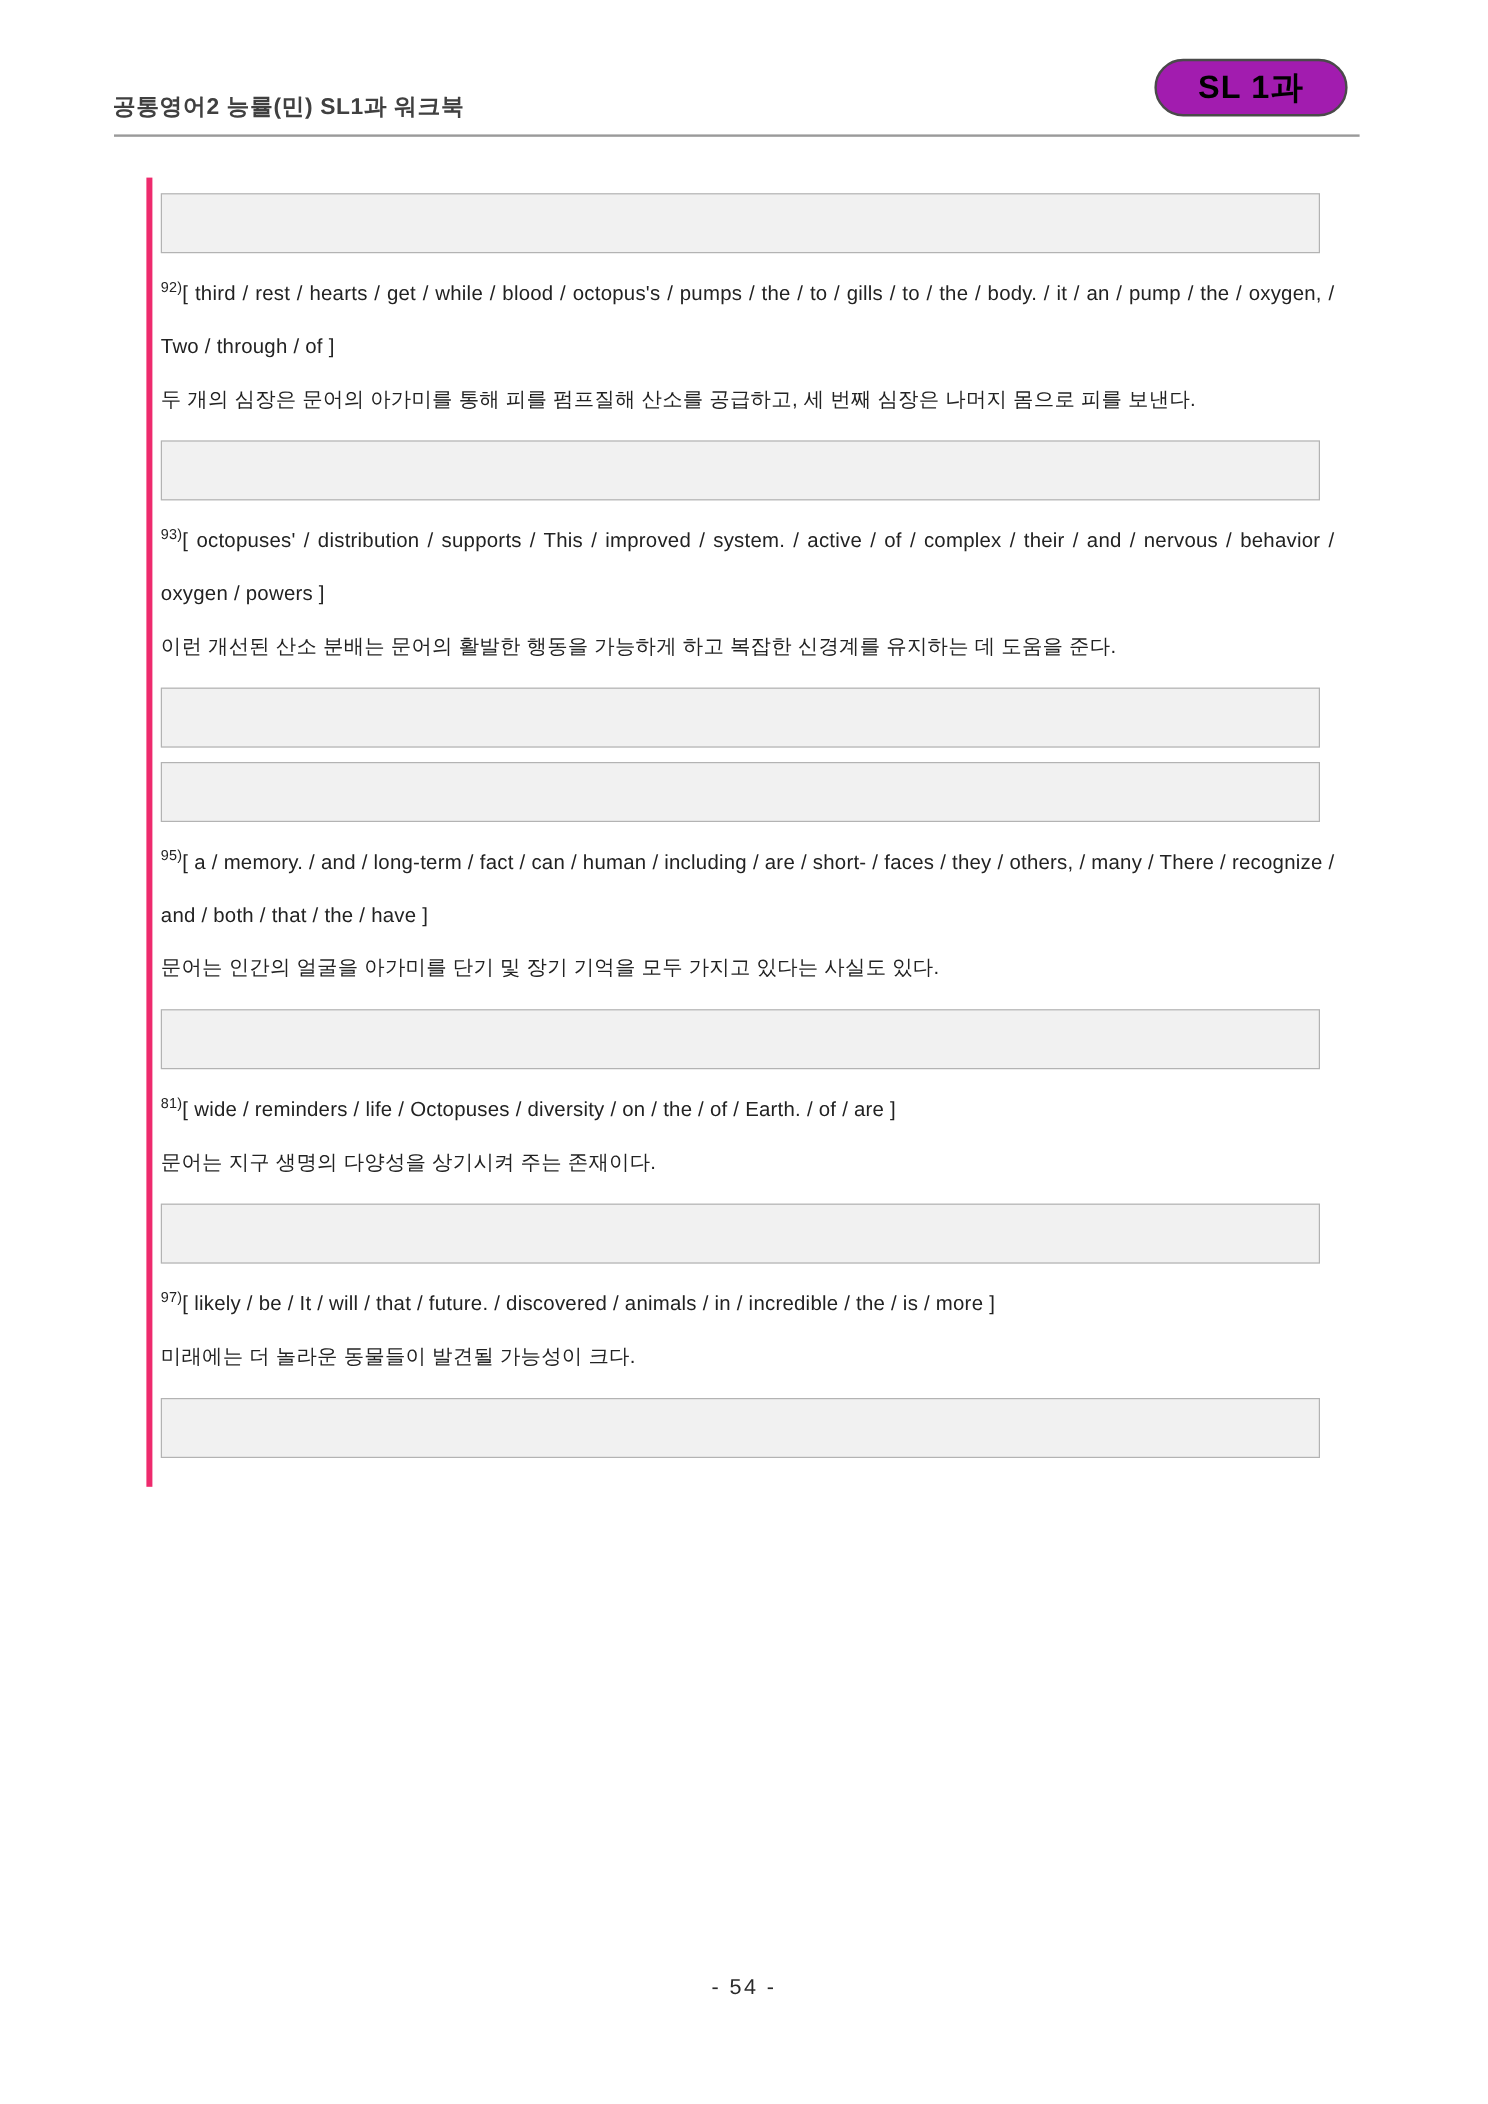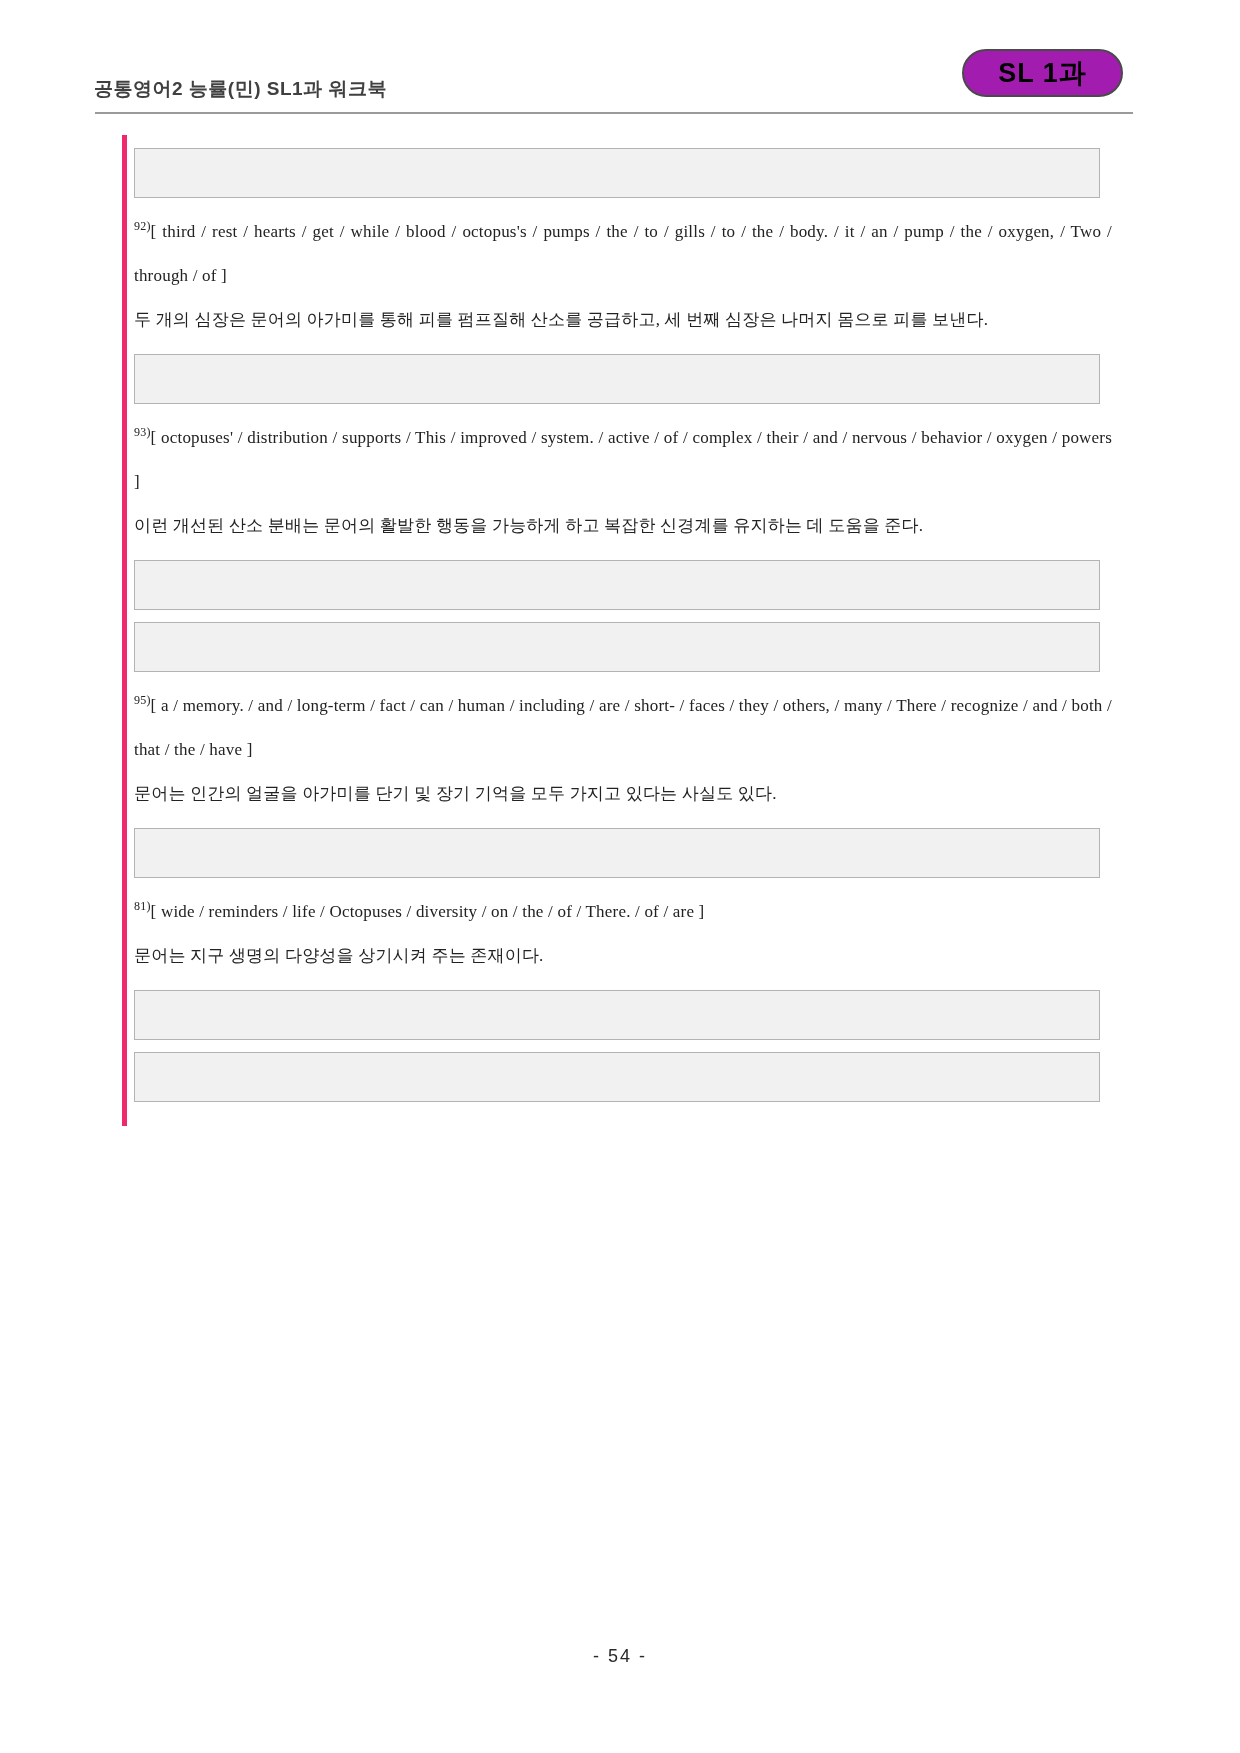--- a/index.html
+++ b/index.html
@@ -41,25 +41,24 @@
   .header-rule {
     position: absolute;
     left: 95px; top: 112px;
     width: 1038px; height: 2px;
     background: #9a9a9a;
   }
 
   
   .content {
     position: absolute;
-    left: 122px; top: 135px;
+    left: 122px; top: 148px;
     width: 995px;
     border-left: 5px solid var(--accent-bar, #ee2a6d);
     padding: 1px 0 12px 7px;
-    font-family: Liberation Serif, serif;
   }
   .answer-box {
     width: 966px;
     height: 50px;
     margin: 12px 0;
     background: var(--box-fill, #f1f1f1);
     border: 1px solid var(--box-border, #b3b3b3);
   }
   .item { width: 978px; }
   .scramble {
@@ -118,22 +117,26 @@
 
   <div class="answer-box"></div>
 
   <div class="item">
     <p class="scramble"><sup>95)</sup><span>[ a / memory. / and / long-term / fact / can / human / including / are / short- / faces / they / others, / many / There / recognize / and / both / that / the / have ]</span></p>
     <p class="korean">문어는 인간의 얼굴을 아가미를 단기 및 장기 기억을 모두 가지고 있다는 사실도 있다.</p>
   </div>
   <div class="answer-box"></div>
 
   <div class="item">
-    <p class="scramble"><sup>81)</sup><span>[ wide / reminders / life / Octopuses / diversity / on / the / of / There. / of / are ]</span></p>
+    <p class="scramble"><sup>81)</sup><span>[ wide / reminders / life / Octopuses / diversity / on / the / of / Earth. / of / are ]</span></p>
     <p class="korean">문어는 지구 생명의 다양성을 상기시켜 주는 존재이다.</p>
   </div>
   <div class="answer-box"></div>
 
+  <div class="item">
+    <p class="scramble"><sup>97)</sup><span>[ likely / be / It / will / that / future. / discovered / animals / in / incredible / the / is / more ]</span></p>
+    <p class="korean">미래에는 더 놀라운 동물들이 발견될 가능성이 크다.</p>
+  </div>
   <div class="answer-box"></div>
 
 </div>
 
 <div class="page-number">- 54 -</div>
 
 </body></html>

